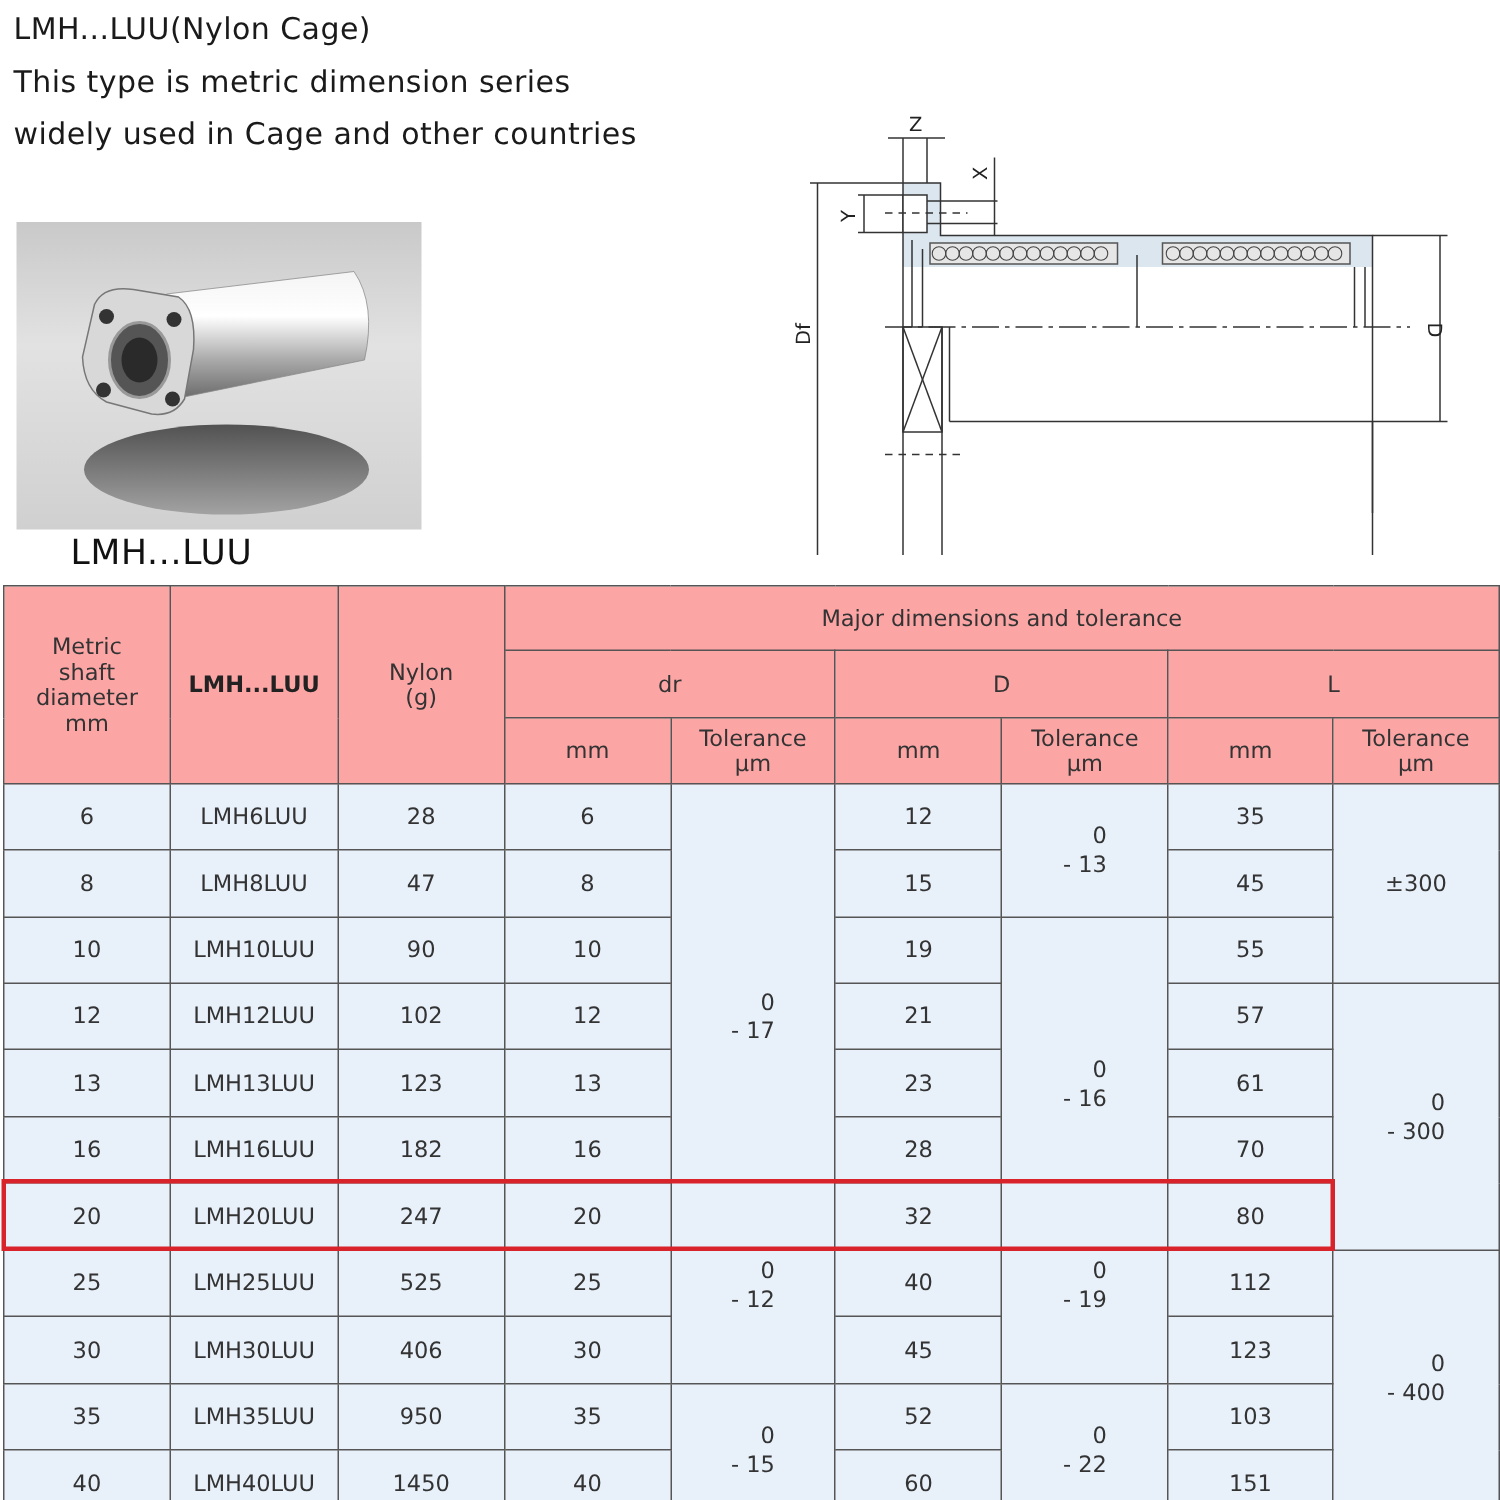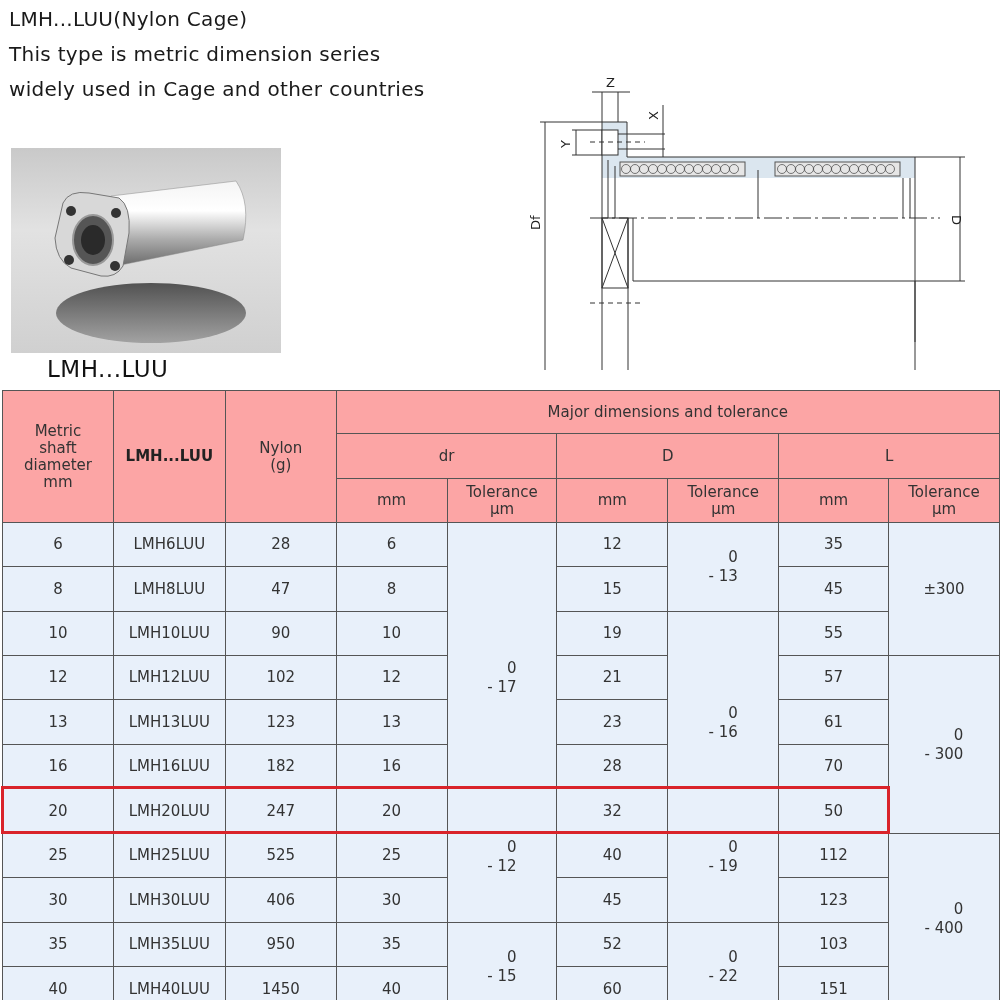--- a/index.html
+++ b/index.html
@@ -252,21 +252,21 @@
     <td>28</td>
     <td>70</td>
   </tr>
 
   <tr style="height:45px">
     <td>20</td>
     <td>LMH20LUU</td>
     <td>247</td>
     <td>20</td>
     <td>32</td>
-    <td>50</td>
+    <td>80</td>
   </tr>
 
   <tr style="height:44px">
     <td>25</td>
     <td>LMH25LUU</td>
     <td>525</td>
     <td>25</td>
     <td rowspan="2" style="vertical-align:top;padding-top:4px"><span class="tol"><span>0</span><br><span>- 12</span></span></td>
     <td>40</td>
     <td rowspan="2" style="vertical-align:top;padding-top:4px"><span class="tol"><span>0</span><br><span>- 19</span></span></td>

